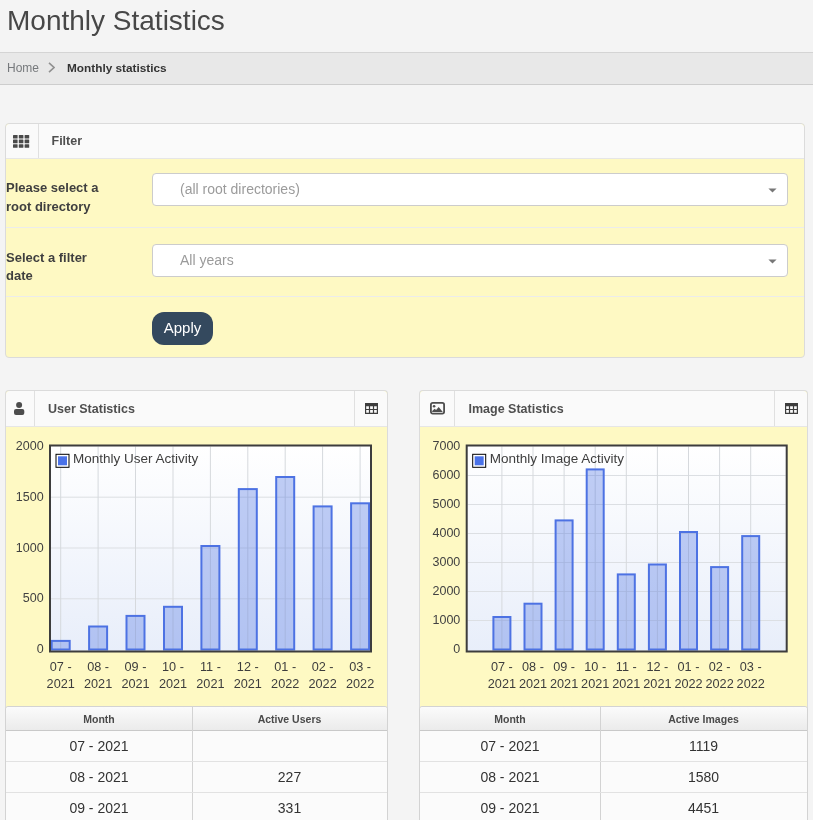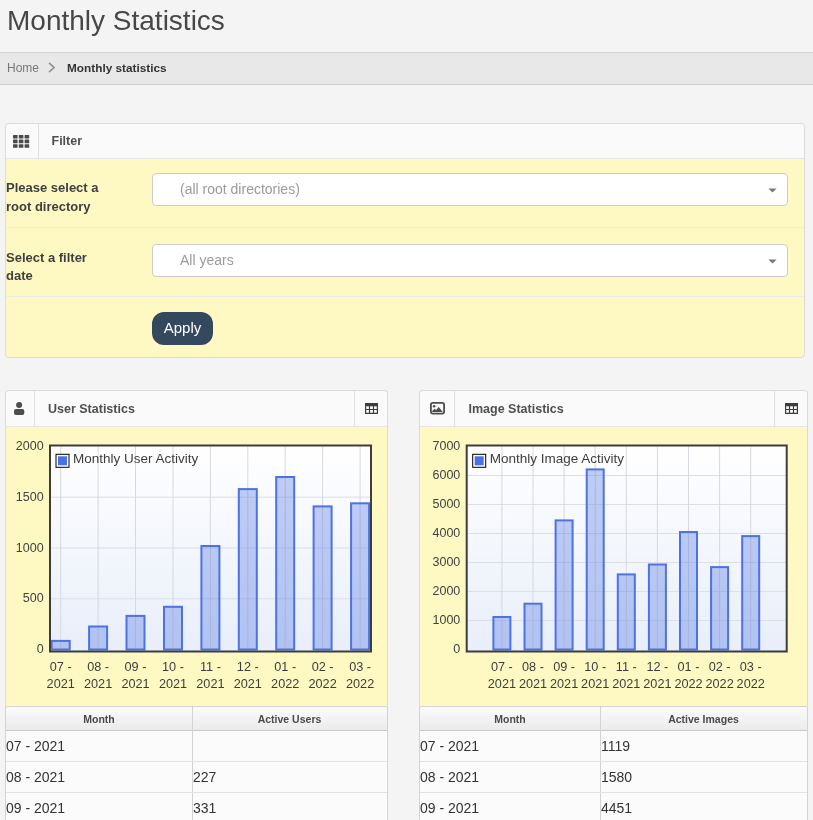--- a/index.html
+++ b/index.html
@@ -28,21 +28,21 @@
 .spanel .icell{width:29px}
 .icell svg{margin-right:1px}
 #ipanel .icell{width:35px}
 #ipanel .icell svg{margin-right:0}
 .tbl{position:absolute;top:706px;height:160px;background:#fbfbfb;border:1px solid #d3d3d3;border-radius:3px 3px 0 0}
 .thead{height:24px;background:linear-gradient(#fbfbfb,#ebebeb);border-bottom:1px solid #c9c9c9;border-radius:3px 3px 0 0}
 .th{float:left;height:24px;line-height:24px;text-align:center;font-size:10.5px;font-weight:700;color:#4a4a4a}
 .th2{overflow:hidden}
 .th:first-child{border-right:1px solid #d3d3d3}
 .tr{height:31px;border-bottom:1px solid #e2e2e2;overflow:hidden}
-.td{float:left;height:34px;line-height:31.5px;font-size:14px;color:#333}
+.td{float:left;height:34px;line-height:31.5px;text-align:center;font-size:14px;color:#333}
 .td:first-child{border-right:1px solid #d3d3d3}
 .td2{overflow:hidden}
 </style></head>
 <body>
 <div class="h1">Monthly Statistics</div>
 <div class="crumb">
     <div class="in">Home<svg width="7" height="11" viewBox="0 0 7 11" style="margin:0 12px 0 9px;vertical-align:-1px">
         <path d="M1 0.8 L6 5.5 L1 10.2" fill="none" stroke="#909090" stroke-width="1.6"></path>
       </svg><b>Monthly statistics</b></div>
   </div>

